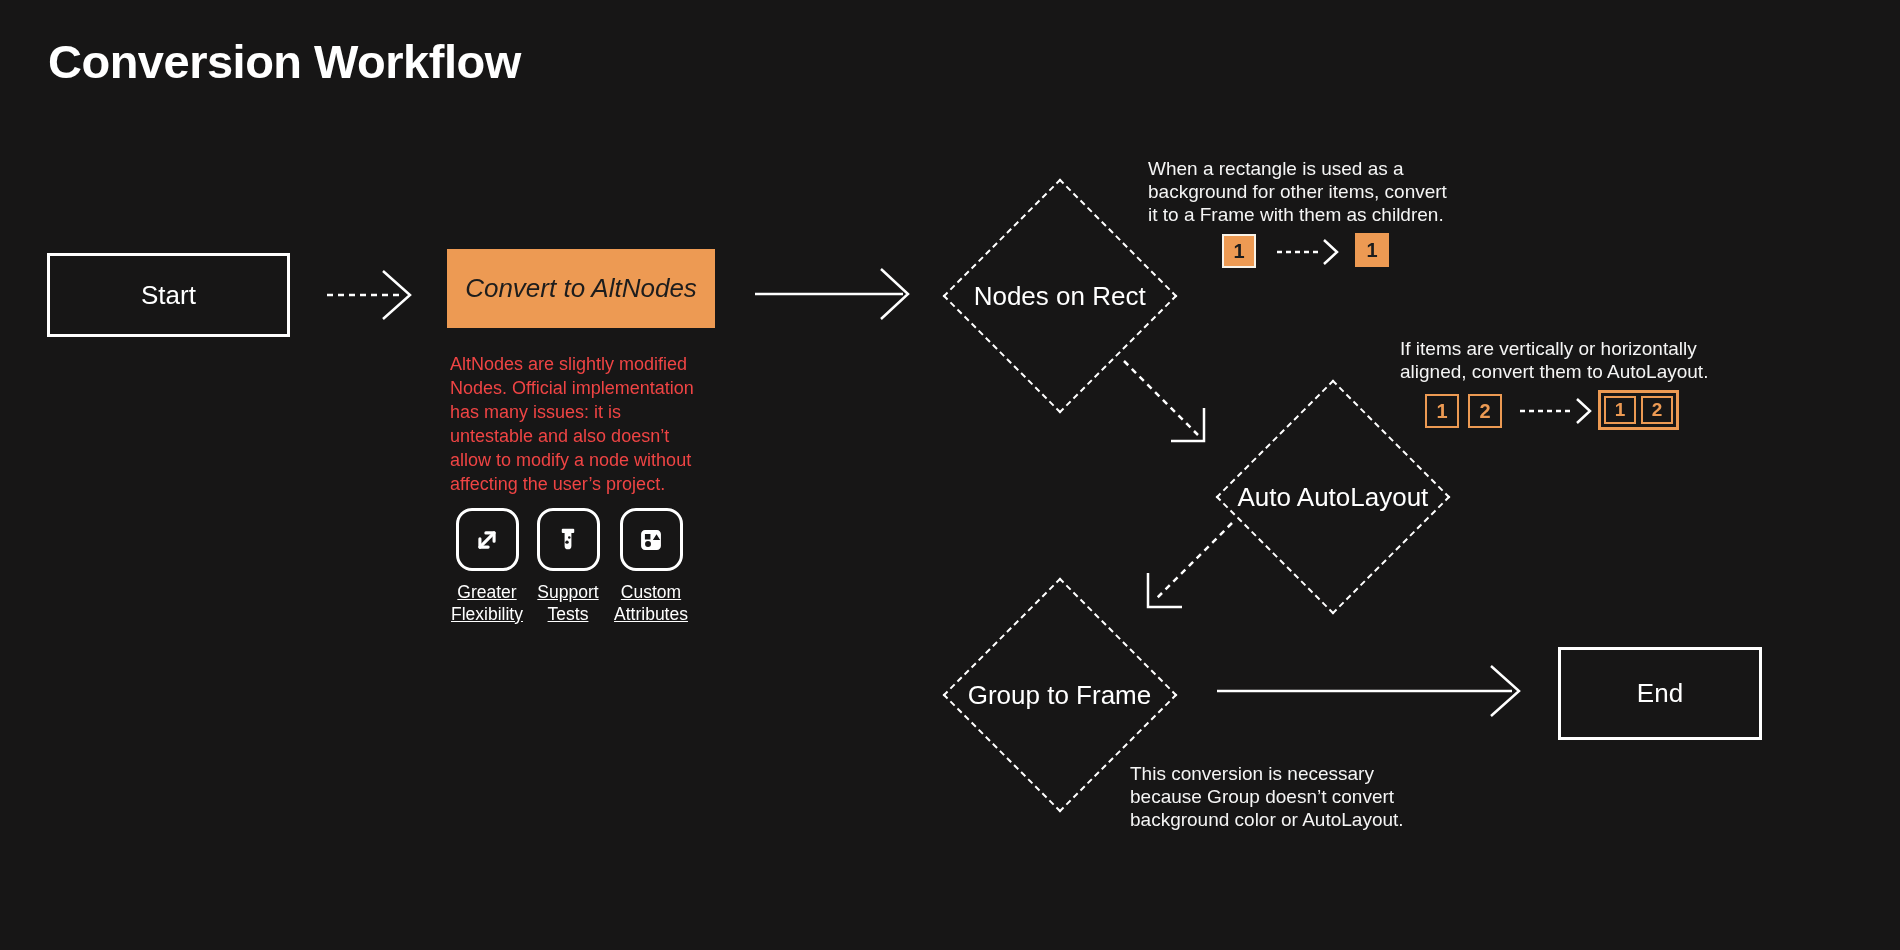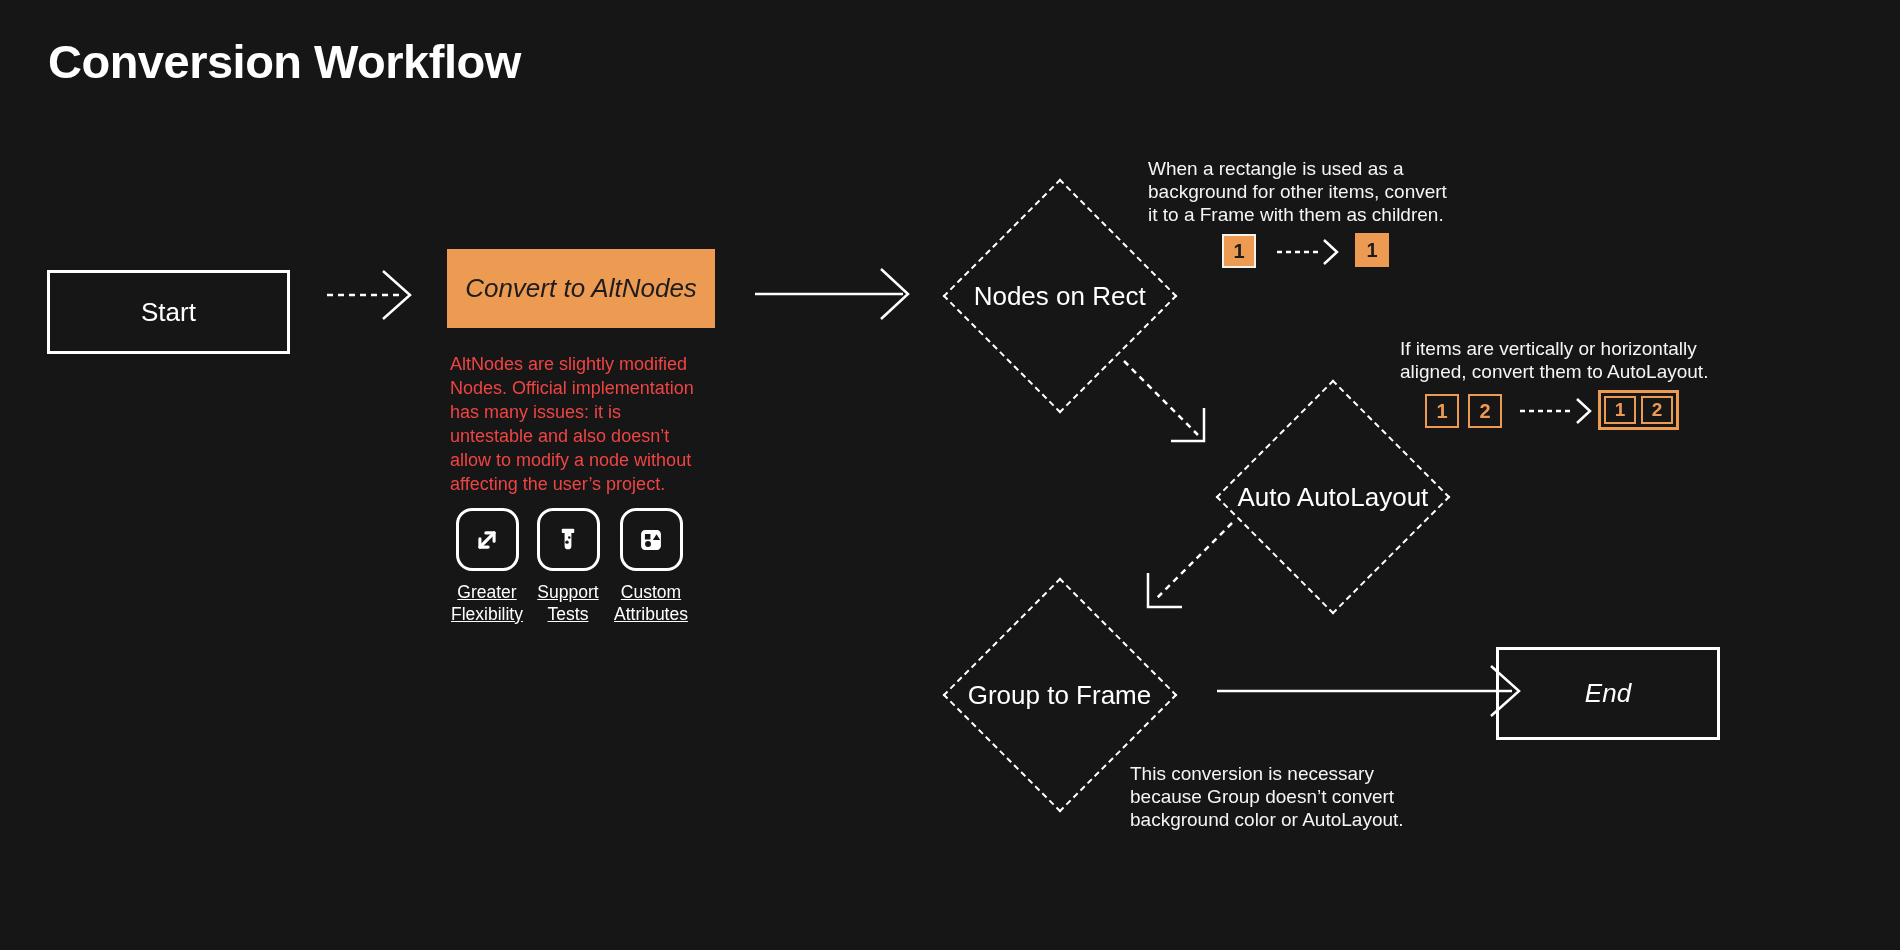--- a/index.html
+++ b/index.html
@@ -9,22 +9,22 @@
   }
   .title{
     position:absolute;left:48px;top:34px;font-size:47px;font-weight:bold;
     letter-spacing:-0.5px;color:#fff;white-space:nowrap;
   }
   .node{
     position:absolute;display:flex;align-items:center;justify-content:center;
     box-sizing:border-box;font-size:26px;
   }
   .rect-node{border:3px solid #fff;background:transparent;}
-  .node-start{left:47px;top:253px;width:243px;height:84px;margin-top:17px;}
-  .node-end{left:1496px;top:647px;width:224px;height:93px;font-style:italic;}
+  .node-start{left:47px;top:253px;width:243px;height:84px;}
+  .node-end{left:1558px;top:647px;width:204px;height:93px;}
   .node-convert{
     left:447px;top:249px;width:268px;height:79px;
     background:var(--accent,#ED9A53);color:#1d1d1d;font-weight:500;font-style:italic;
   }
   .diamond{
     position:absolute;width:166px;height:166px;border:2px dashed #fff;
     transform:rotate(45deg);box-sizing:border-box;
   }
   .d-nodes{left:977px;top:213px;}
   .d-auto{left:1250px;top:414px;}

